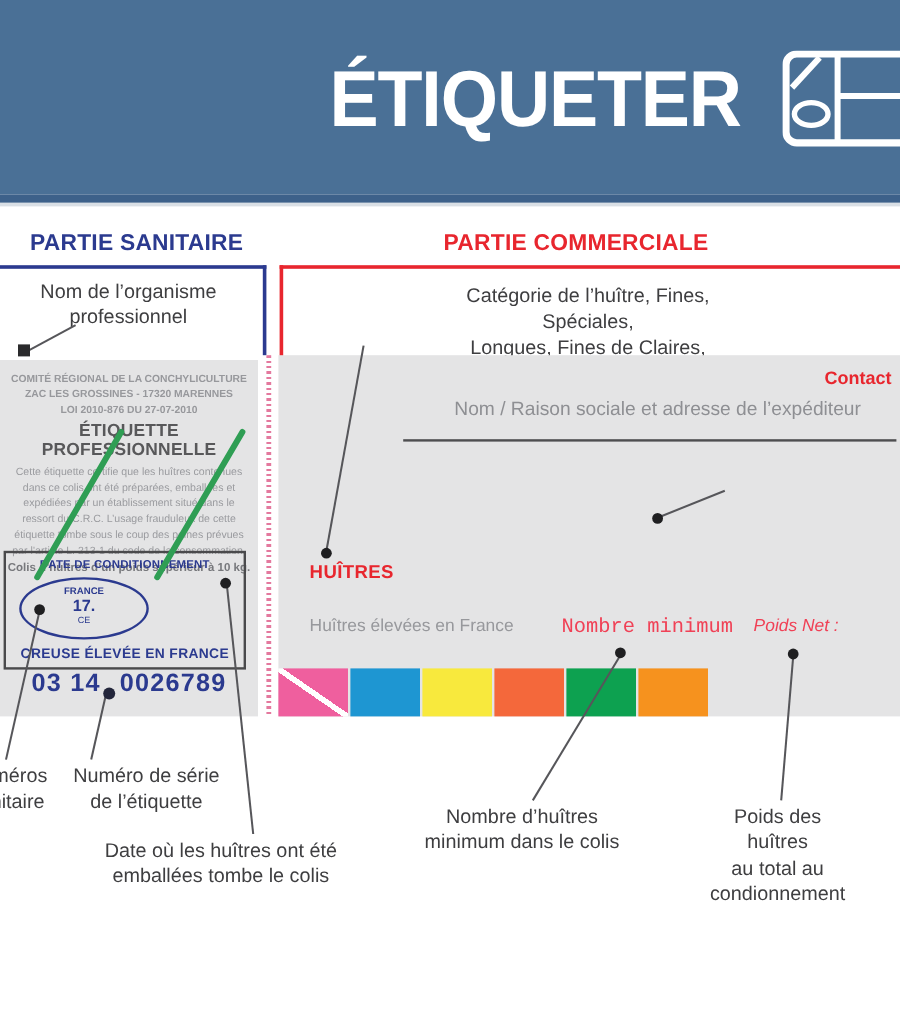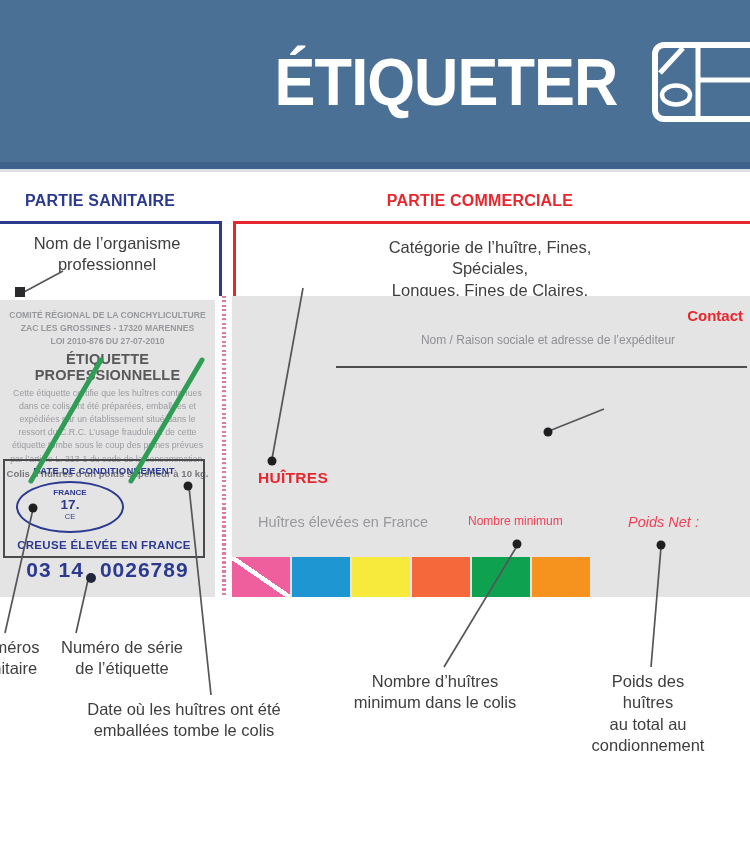--- a/index.html
+++ b/index.html
@@ -9,21 +9,21 @@
   
   .banner{position:absolute;left:0;top:0;width:750px;height:162px;background:#4a7096;}
   .banner-strip{position:absolute;left:0;top:162px;width:750px;height:7px;background:#3d618a;}
   .banner-edge{position:absolute;left:0;top:169px;width:750px;height:3px;background:#d9dfe5;}
   .page-title{position:absolute;left:446px;top:44px;margin:0;color:#ffffff;
         font-size:66px;font-weight:700;white-space:nowrap;letter-spacing:-1px;
         transform:translateX(-50%) scaleX(.93);}
   .label-icon{position:absolute;left:652px;top:42px;}
 
   
-  .sec-title{position:absolute;top:192px;margin:0;font-size:16px;font-weight:700;letter-spacing:.2px;}
+  .sec-title{position:absolute;top:192px;margin:0;font-size:19px;font-weight:700;letter-spacing:.2px;}
   .sec-san{left:25px;color:#2b3a8f;}
   .sec-com{left:480px;transform:translateX(-50%);color:#e8262e;}
   .bracket-blue{position:absolute;left:0;top:221px;width:219px;height:100px;
         border-top:3px solid #2b3a8f;border-right:3px solid #2b3a8f;}
   .bracket-red{position:absolute;left:233px;top:221px;width:517px;height:100px;
         border-top:3px solid #e8262e;border-left:3px solid #e8262e;}
 
   
   .note{position:absolute;color:#3e3e40;font-size:16.5px;line-height:1.3;text-align:center;
         white-space:pre-line;transform:translateX(-50%);}
@@ -57,27 +57,27 @@
   .serial-left{margin-right:16px;}
 
   
   .perforation{position:absolute;left:215px;top:296px;width:17px;height:301px;background-color:#fff;
         background-image:repeating-linear-gradient(to bottom,#e4799e 0 2px,rgba(0,0,0,0) 2px 4.5px);
         background-size:4px 100%;background-position:center 0;background-repeat:no-repeat;}
 
   
   .com-label{position:absolute;left:232px;top:296px;width:518px;height:301px;background:#e4e4e5;}
   .contact{position:absolute;right:7px;top:11px;font-size:15px;font-weight:700;color:#e8262e;}
-  .sender{position:absolute;left:116px;right:2px;top:37px;text-align:center;font-size:12px;color:#8e8f93;}
+  .sender{position:absolute;left:116px;right:2px;top:37px;text-align:center;font-size:16px;color:#8e8f93;}
   .divider{position:absolute;left:104px;right:3px;top:70px;border-top:2px solid #4e4e50;}
   .size-grade{position:absolute;left:243px;top:90px;transform:translateX(-50%);
         font-size:55px;font-weight:700;color:#e8262e;margin:0;}
   .product{position:absolute;left:26px;top:173px;font-size:15.5px;font-weight:700;color:#e8262e;letter-spacing:.3px;}
   .origin-line{position:absolute;left:26px;top:218px;font-size:14.5px;color:#97989c;}
-  .min-count{position:absolute;left:236px;top:218px;font-size:12px;color:#f04156;}
+  .min-count{position:absolute;left:236px;top:218px;font-size:17px;color:#f04156;font-family:Liberation Mono, monospace;}
   .net-weight{position:absolute;left:396px;top:218px;font-size:14.5px;color:#f04156;font-style:italic;}
   .bars{position:absolute;left:0;top:261px;height:40px;display:flex;gap:2px;}
   .bar{width:58px;height:40px;}
 
   
   .overlay{position:absolute;left:0;top:0;pointer-events:none;}
 </style>
 </head>
 <body>
 

